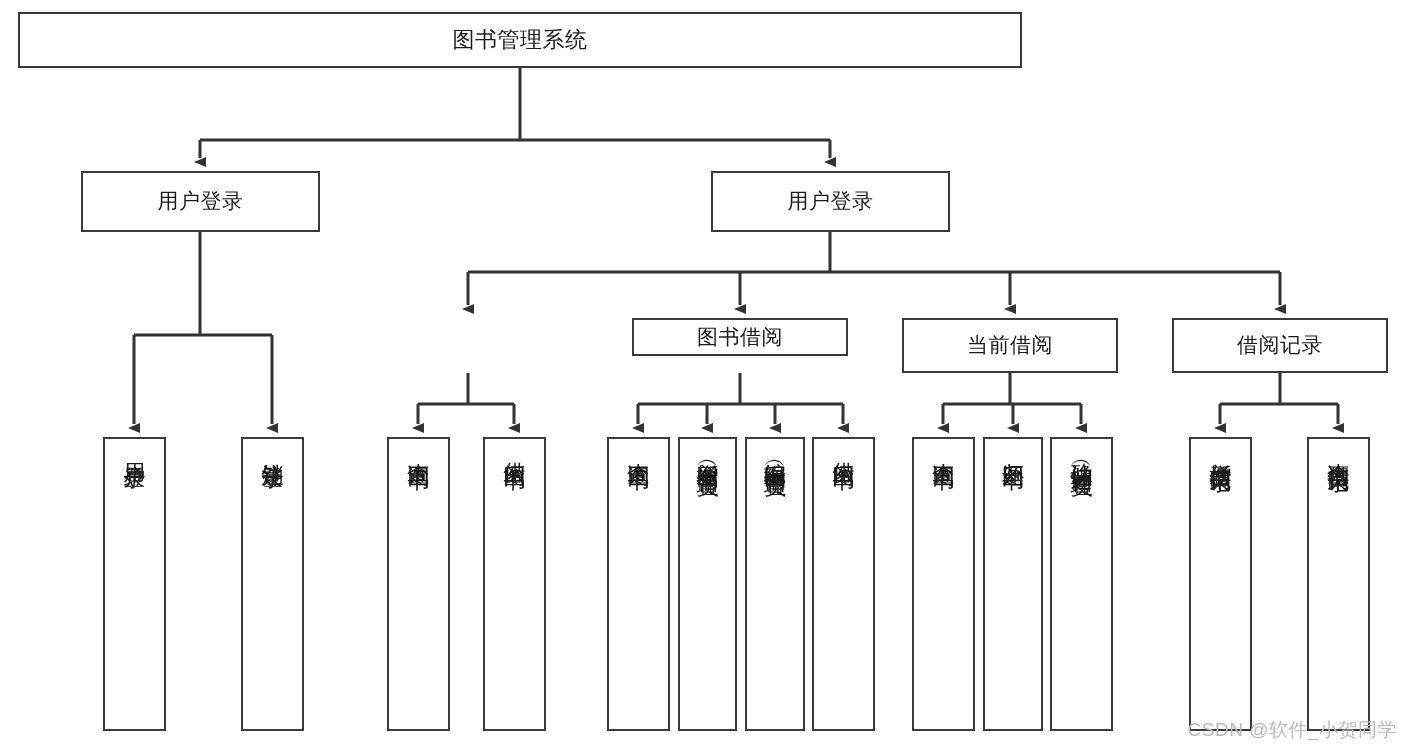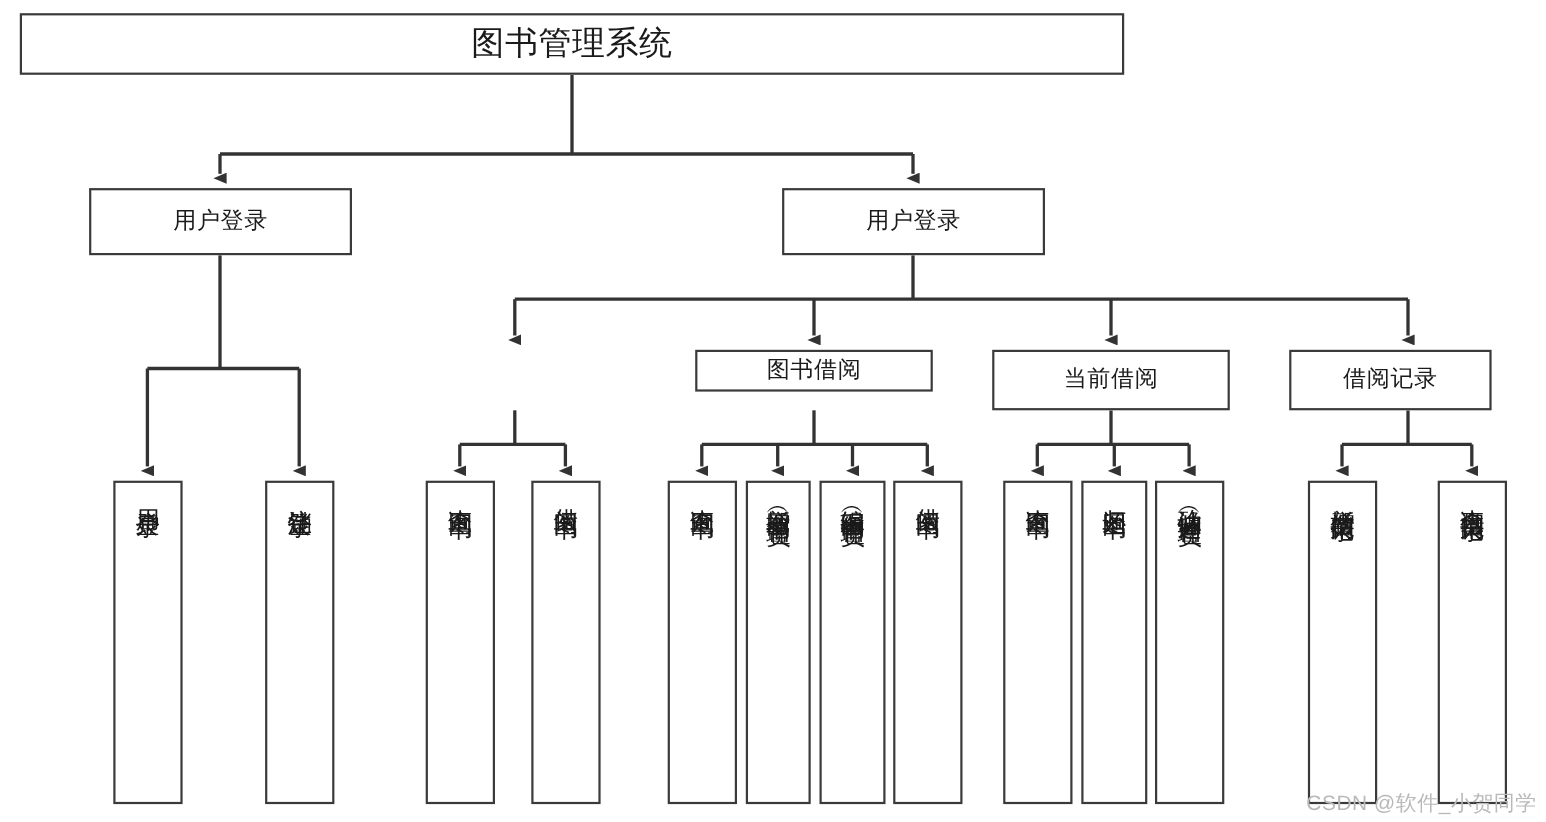--- a/index.html
+++ b/index.html
@@ -51,21 +51,21 @@
     padding-top: 6px;
   }
   .node.vert .label {
     writing-mode: vertical-rl;
     text-orientation: upright;
     font-size: 22px;
     letter-spacing: 2px;
     line-height: 1;
     white-space: nowrap;
   }
-  #root-node .label { font-size: 30px; }
+  #root-node .label { font-size: 22px; }
   .watermark {
     position: absolute;
     right: 8px;
     bottom: 4px;
     font-size: 19px;
     color: #b9b9b9;
     white-space: nowrap;
     letter-spacing: 0.5px;
     margin-left: 24px;
   }
@@ -135,21 +135,21 @@
   <div class="node horiz" id="n-l2-1" style="left: 711px; top: 171px; width: 239px; height: 61px;">
     <span class="label">用户登录</span>
   </div>
 
   <div class="node horiz" id="n-l3-1" style="left: 632px; top: 318px; width: 216px; height: 38px;">
     <span class="label">图书借阅</span>
   </div>
   <div class="node horiz" id="n-l3-2" style="left: 902px; top: 318px; width: 216px; height: 55px;">
     <span class="label">当前借阅</span>
   </div>
-  <div class="node horiz" id="n-l3-3" style="left: 1172px; top: 318px; width: 184px; height: 55px;">
+  <div class="node horiz" id="n-l3-3" style="left: 1172px; top: 318px; width: 216px; height: 55px;">
     <span class="label">借阅记录</span>
   </div>
 
   <div class="node vert" id="n-lf-0" style="left: 103px; top: 437px; width: 63px; height: 294px;">
     <span class="label">用户登录</span>
   </div>
   <div class="node vert" id="n-lf-1" style="left: 241px; top: 437px; width: 63px; height: 294px;">
     <span class="label">注销登录</span>
   </div>
   <div class="node vert" id="n-lf-2" style="left: 387px; top: 437px; width: 63px; height: 294px;">

